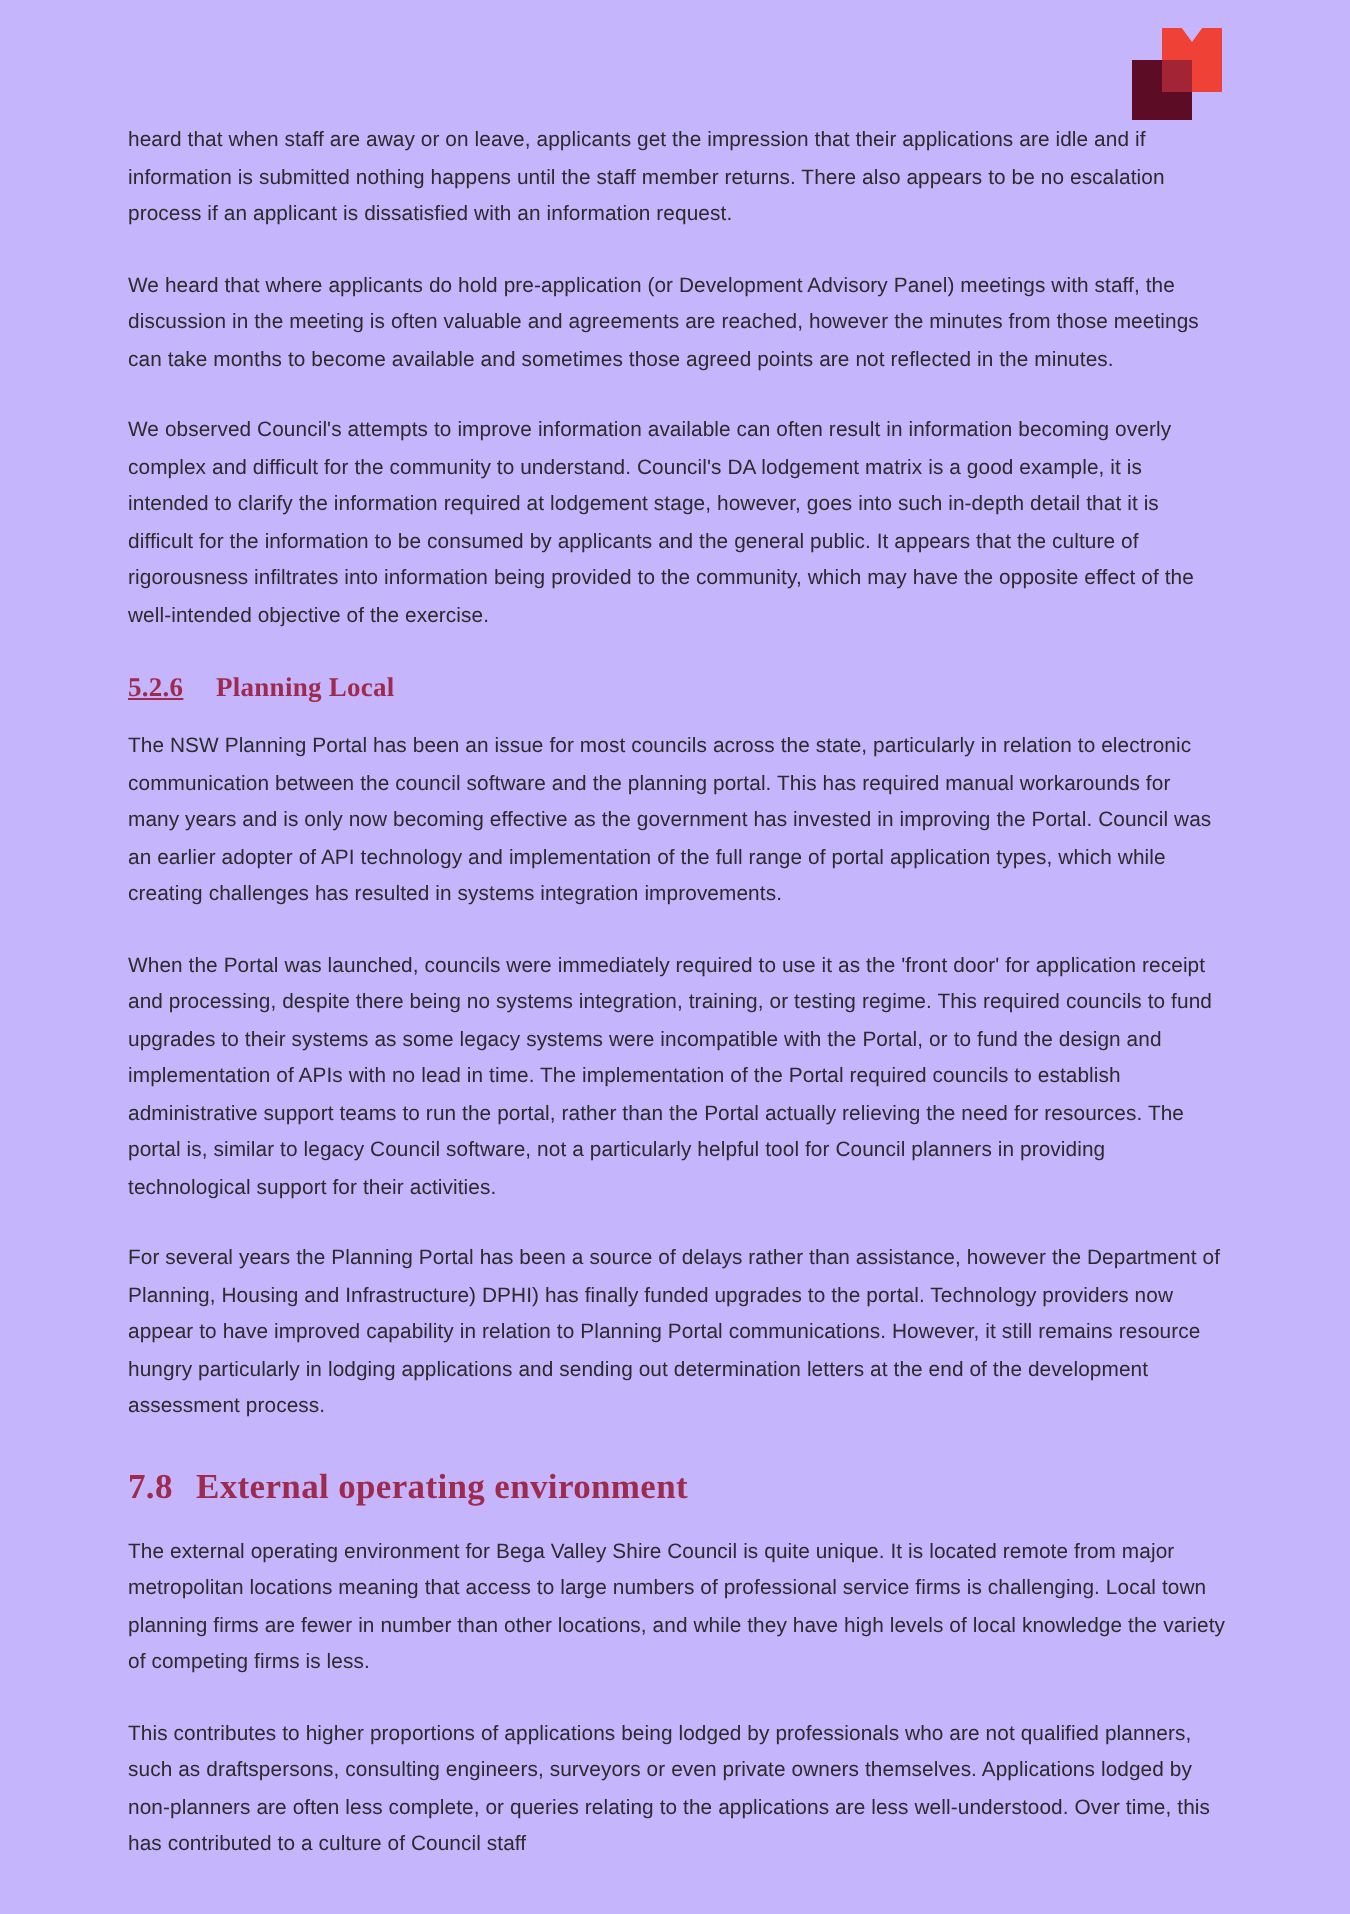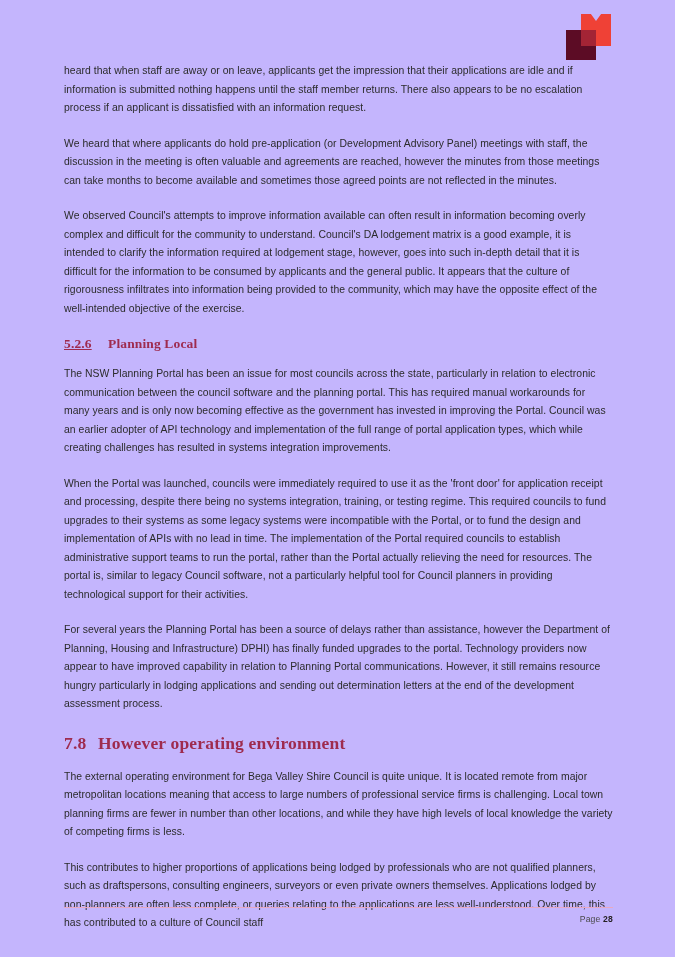--- a/index.html
+++ b/index.html
@@ -159,32 +159,23 @@
       <span class="num">5.2.6</span><span>Planning Local</span>
     </h3>
 
     <p class="body-text">The NSW Planning Portal has been an issue for most councils across the state, particularly in relation to electronic communication between the council software and the planning portal. This has required manual workarounds for many years and is only now becoming effective as the government has invested in improving the Portal. Council was an earlier adopter of API technology and implementation of the full range of portal application types, which while creating challenges has resulted in systems integration improvements.</p>
 
     <p class="body-text">When the Portal was launched, councils were immediately required to use it as the 'front door' for application receipt and processing, despite there being no systems integration, training, or testing regime. This required councils to fund upgrades to their systems as some legacy systems were incompatible with the Portal, or to fund the design and implementation of APIs with no lead in time. The implementation of the Portal required councils to establish administrative support teams to run the portal, rather than the Portal actually relieving the need for resources. The portal is, similar to legacy Council software, not a particularly helpful tool for Council planners in providing technological support for their activities.</p>
 
     <p class="body-text">For several years the Planning Portal has been a source of delays rather than assistance, however the Department of Planning, Housing and Infrastructure) DPHI) has finally funded upgrades to the portal. Technology providers now appear to have improved capability in relation to Planning Portal communications. However, it still remains resource hungry particularly in lodging applications and sending out determination letters at the end of the development assessment process.</p>
 
     <h2 class="heading-major">
-      <span class="num">7.8</span><span>However operating environment</span>
+      <span class="num">7.8</span><span>External operating environment</span>
     </h2>
 
     <p class="body-text">The external operating environment for Bega Valley Shire Council is quite unique. It is located remote from major metropolitan locations meaning that access to large numbers of professional service firms is challenging. Local town planning firms are fewer in number than other locations, and while they have high levels of local knowledge the variety of competing firms is less.</p>
 
     <p class="body-text">This contributes to higher proportions of applications being lodged by professionals who are not qualified planners, such as draftspersons, consulting engineers, surveyors or even private owners themselves. Applications lodged by non-planners are often less complete, or queries relating to the applications are less well-understood. Over time, this has contributed to a culture of Council staff</p>
 
   </div>
 
-  <div class="footer">
-    <div class="footer-rule"></div>
-    <div class="footer-inner">
-      <div class="page-number">
-        <span>Page</span>
-        <b>28</b>
-      </div>
-    </div>
-  </div>
 
 </div>
 
 </body></html>

